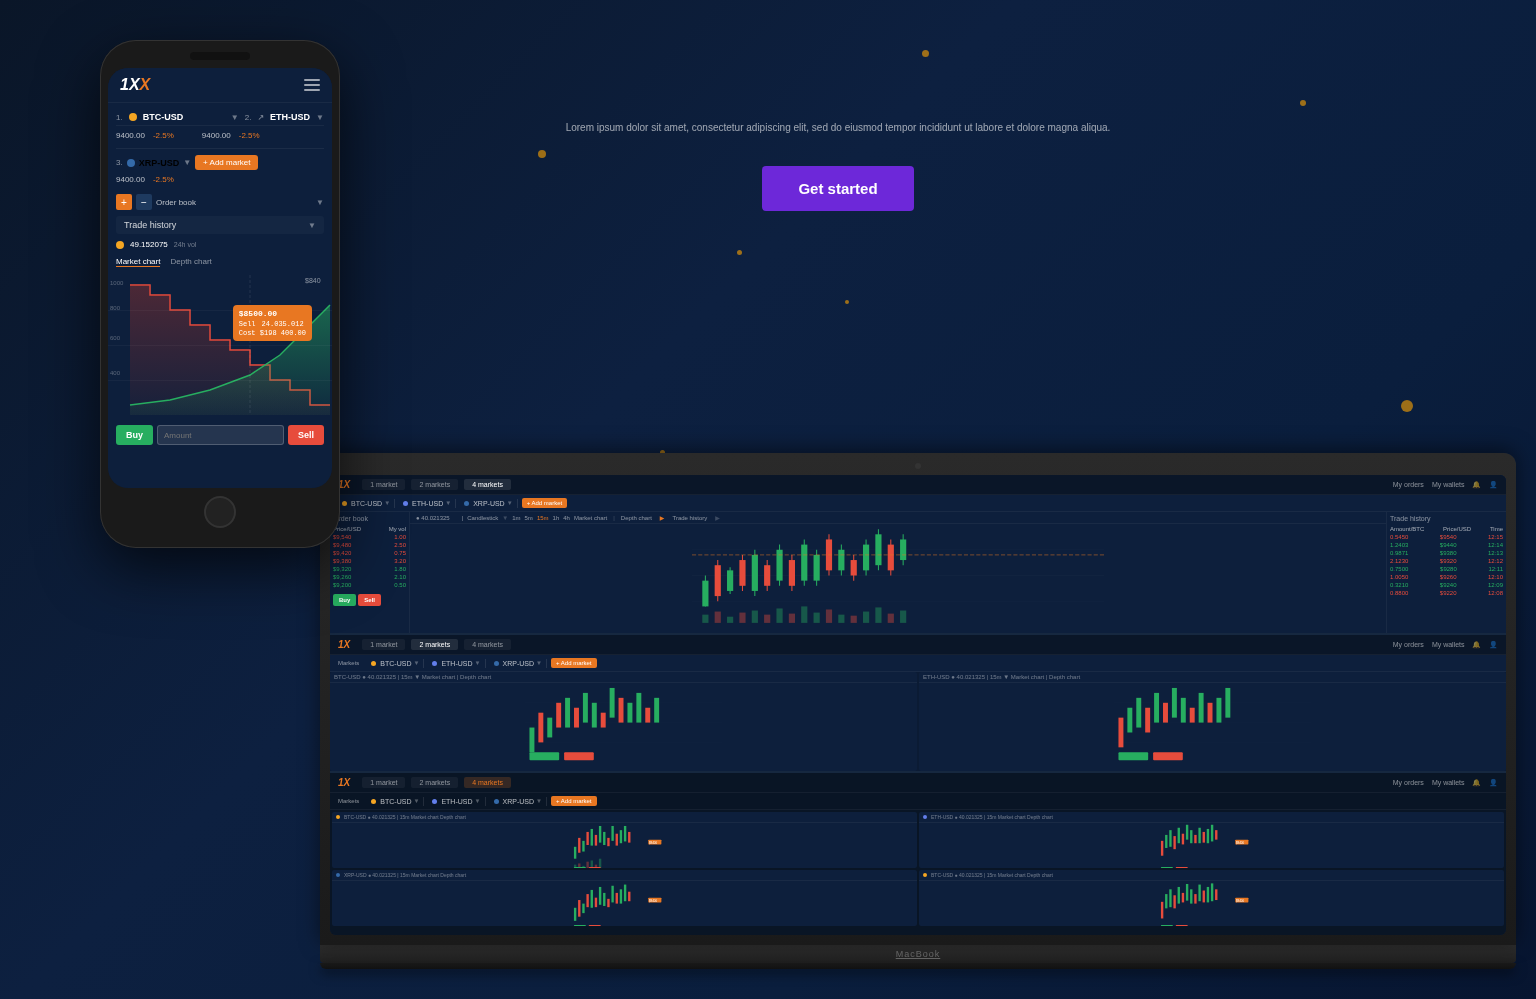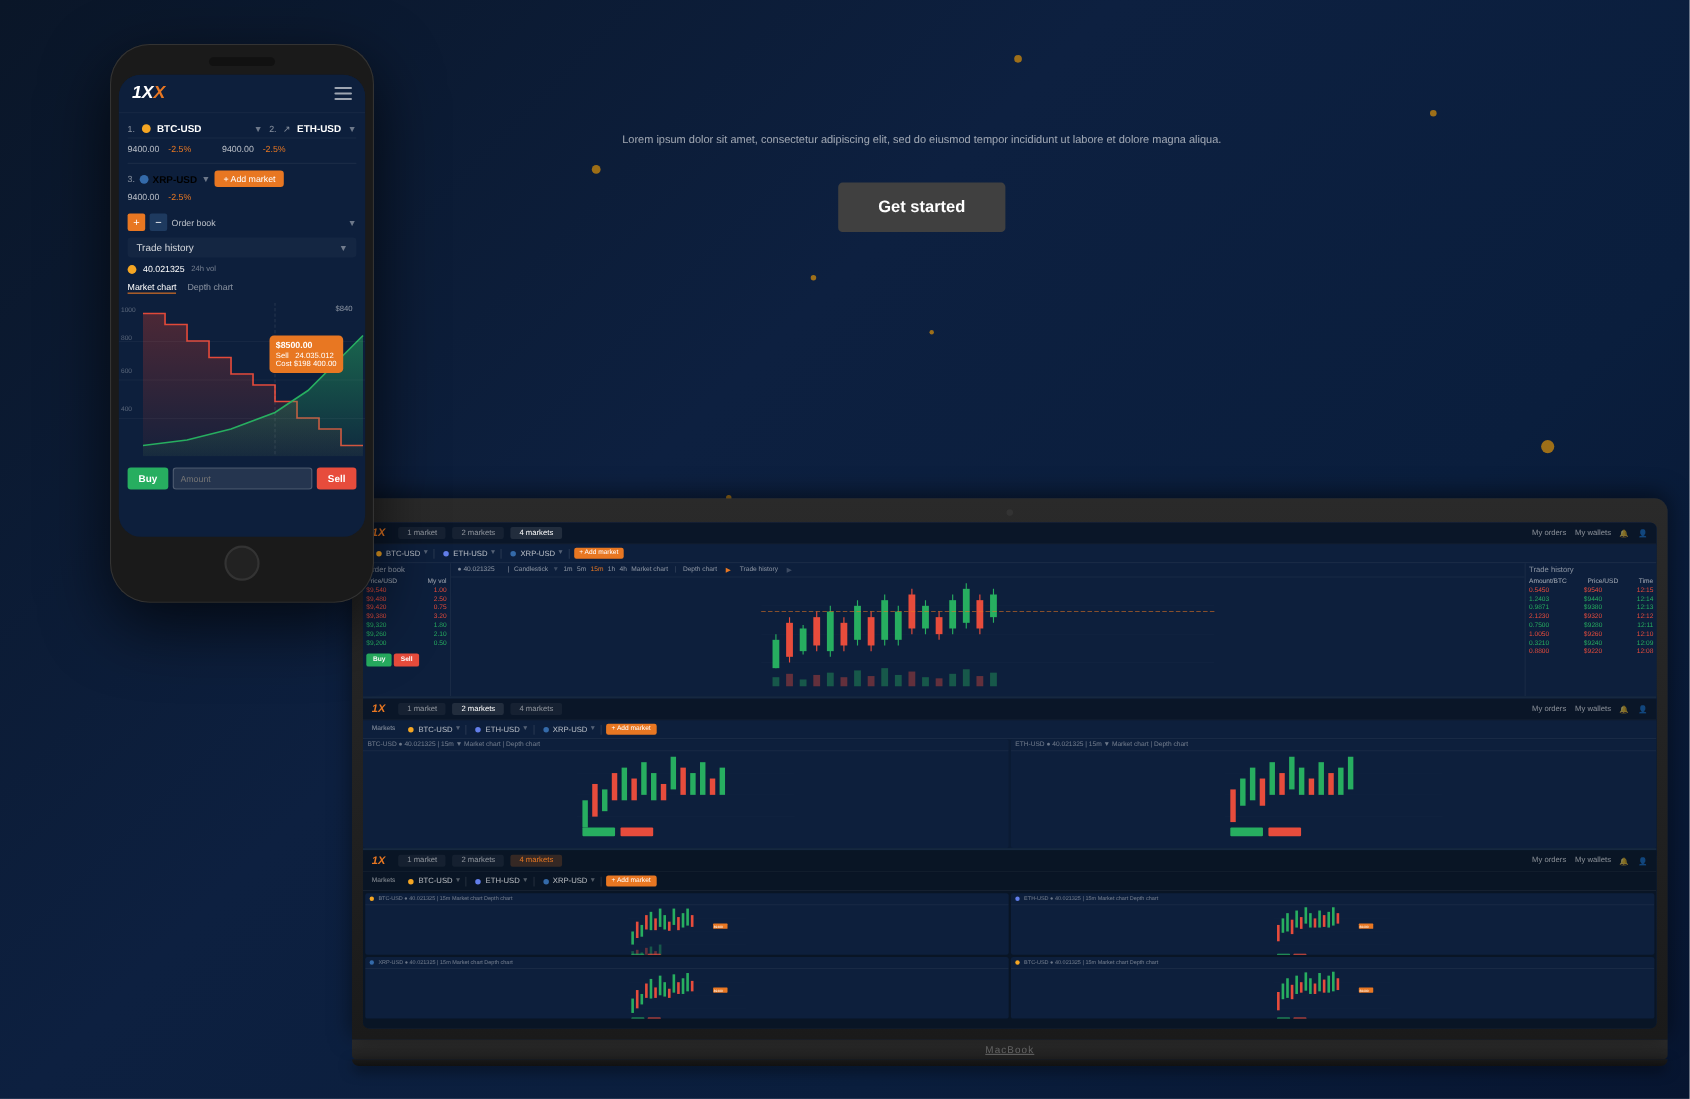--- a/index.html
+++ b/index.html
@@ -46,21 +46,21 @@
     }
 
     .hero-subtitle {
       font-size: 10px;
       color: rgba(255,255,255,0.6);
       line-height: 1.6;
       margin-bottom: 30px;
     }
 
     .get-started-btn {
-      background: #404040;
+      background: #6d28d9;
       color: #fff;
       border: none;
       padding: 14px 36px;
       font-size: 15px;
       font-weight: 600;
       border-radius: 4px;
       cursor: pointer;
     }
 
     
@@ -234,20 +234,21 @@
     .price-tooltip {
       position: absolute;
       top: 30px;
       right: 20px;
       background: #e87722;
       border-radius: 4px;
       padding: 4px 6px;
       font-size: 8px;
       color: #fff;
       font-weight: 700;
+      font-family: Liberation Mono, monospace;
     }
 
     .price-tooltip .sell-row {
       display: flex;
       gap: 6px;
       font-size: 7px;
       font-weight: normal;
       margin-top: 2px;
     }
 
@@ -617,21 +618,21 @@
           <span class="dropdown-arrow">▼</span>
         </div>
 
         <div class="phone-section">
           <span class="trade-history-label">Trade history</span>
           <span class="dropdown-arrow">▼</span>
         </div>
 
         <div class="vol-row">
           <div class="vol-dot"></div>
-          <span class="vol-text">40.021325</span>
+          <span class="vol-text">49.152075</span>
           <span class="vol-label">24h vol</span>
         </div>
 
         <div class="chart-tabs">
           <span class="chart-tab active">Market chart</span>
           <span class="chart-tab">Depth chart</span>
         </div>
 
         <div class="phone-chart">
           

